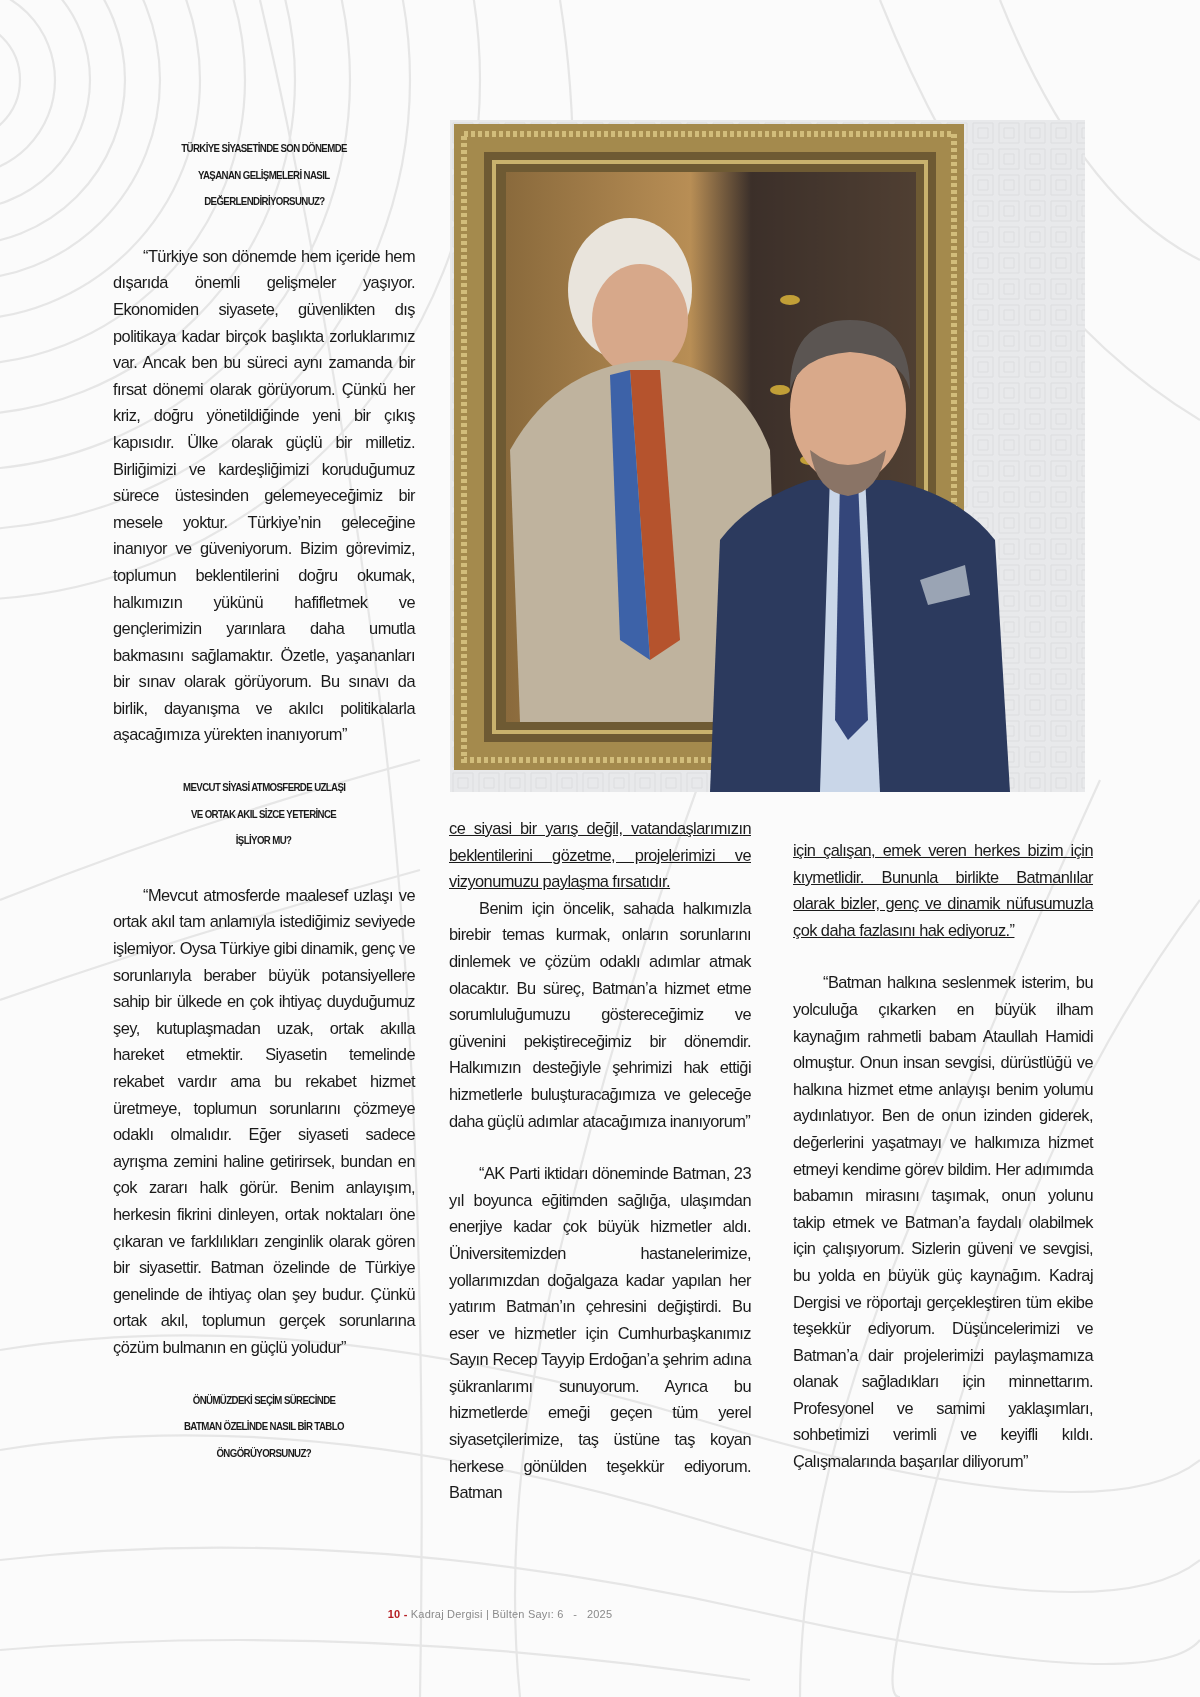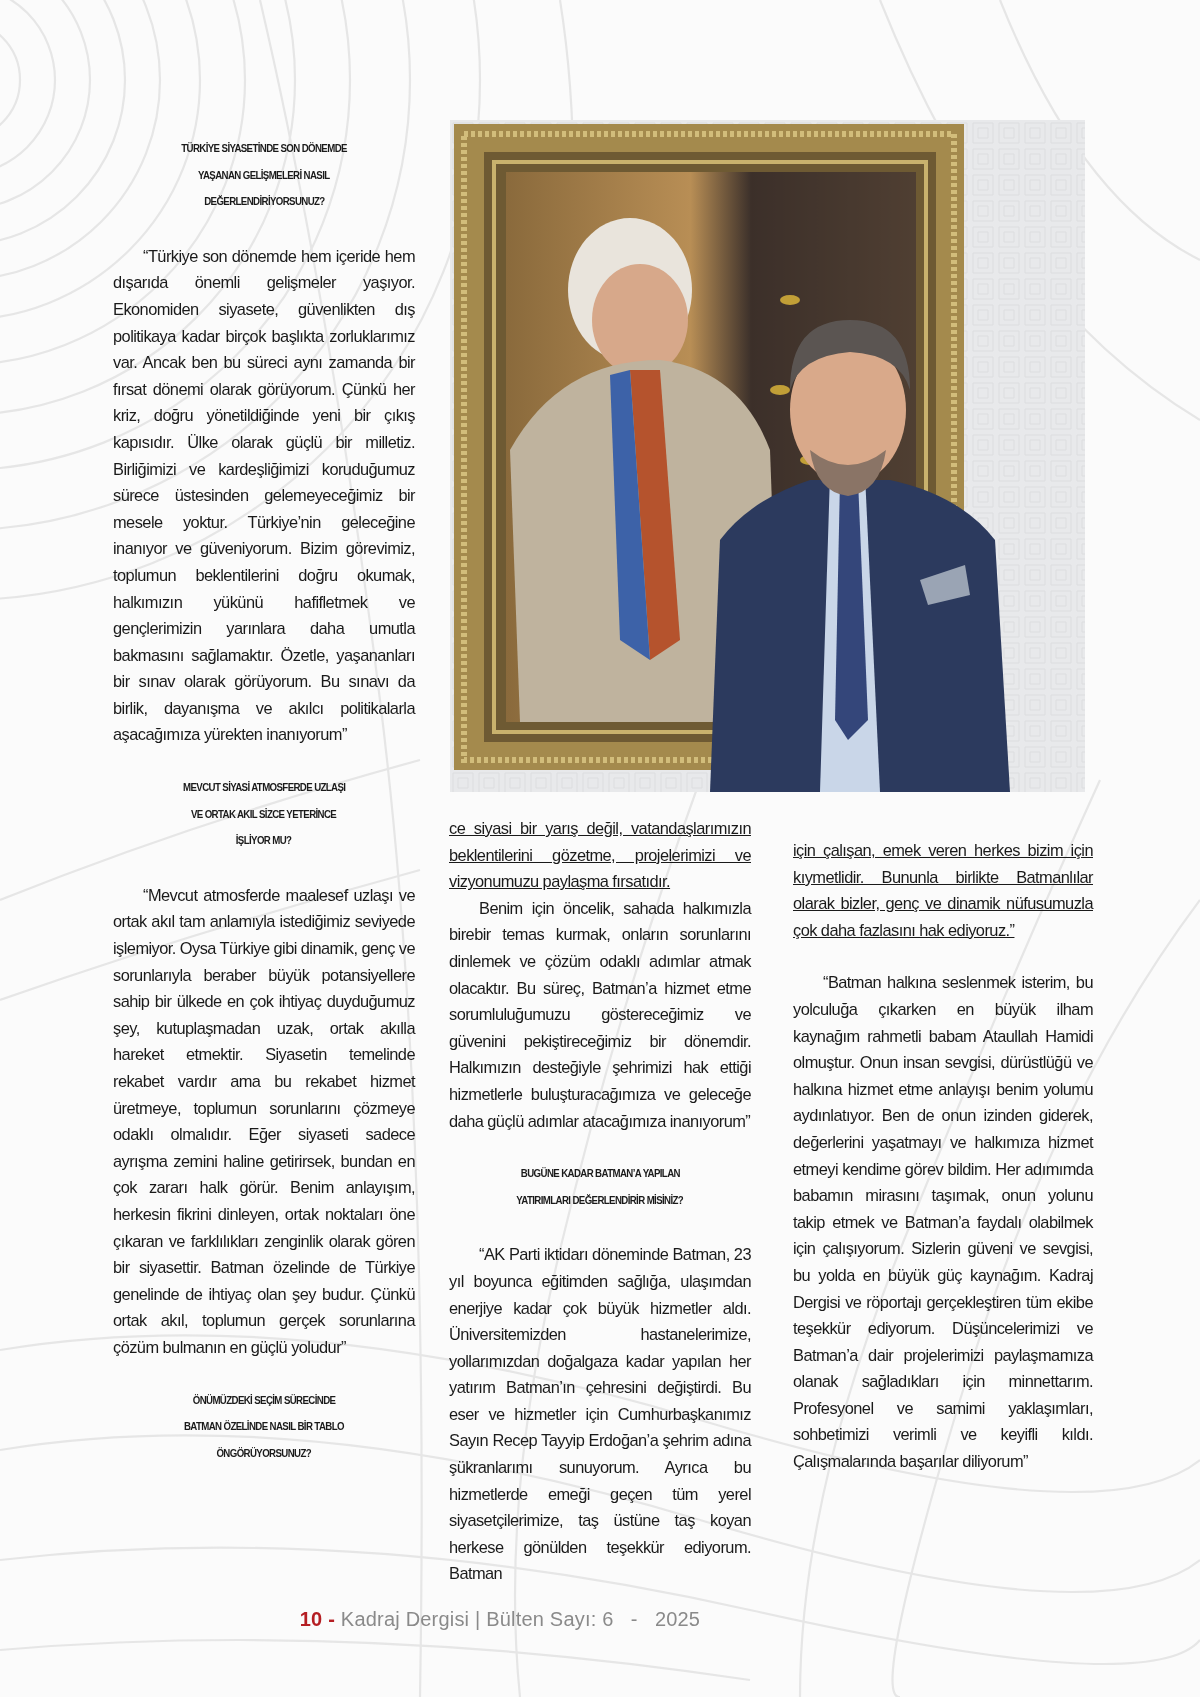--- a/index.html
+++ b/index.html
@@ -28,21 +28,21 @@
   .narrow { display: inline-block; transform: scaleX(0.88); transform-origin: center; }
   #col1 { left: 113px; top: 135px; width: 302px; }
   #col2 { left: 449px; top: 815px; width: 302px; }
   #col3 { left: 785px; top: 837px; width: 300px; margin-left: 8px; }
   .photo {
     position: absolute; left: 450px; top: 120px; width: 635px; height: 672px; z-index: 1;
     background: #e9eaec; overflow: hidden;
   }
   .footer {
     position: absolute; top: 1608px; left: 0; width: 1000px; text-align: center; z-index: 2;
-    font-size: 20px; color: #8a8a8a; letter-spacing: 0.2px;
+    font-size: 11px; color: #8a8a8a; letter-spacing: 0.2px;
   }
   .footer .pg { color: #b51e23; font-weight: bold; }
 </style>
 </head>
 <body>
 
 <svg class="bg" width="1200" height="1697" viewBox="0 0 1200 1697">
   <g fill="none" stroke="#e6e6e6" stroke-width="2.2">
     <circle cx="-40" cy="80" r="60"></circle>
     <circle cx="-40" cy="80" r="95"></circle>
@@ -139,24 +139,20 @@
     <div class="narrow">ÖNÜMÜZDEKİ SEÇİM SÜRECİNDE</div><br>
     <div class="narrow">BATMAN ÖZELİNDE NASIL BİR TABLO</div><br>
     <div class="narrow">ÖNGÖRÜYORSUNUZ?</div>
   </div>
 </div>
 
 <div id="col2" class="col">
   <p class="cont">ce siyasi bir yarış değil, vatandaşlarımızın beklentilerini gözetme, projelerimizi ve vizyonumuzu paylaşma fırsatıdır.</p>
   <p>Benim için öncelik, sahada halkımızla birebir temas kurmak, onların sorunlarını dinlemek ve çözüm odaklı adımlar atmak olacaktır. Bu süreç, Batman’a hizmet etme sorumluluğumuzu göstereceğimiz ve güvenini pekiştireceğimiz bir dönemdir. Halkımızın desteğiyle şehrimizi hak ettiği hizmetlerle buluşturacağımıza ve geleceğe daha güçlü adımlar atacağımıza inanıyorum”</p>
   <div style="height:26px"></div>
-  <div class="q">
-    <div class="narrow">BUGÜNE KADAR BATMAN’A YAPILAN</div><br>
-    <div class="narrow">YATIRIMLARI DEĞERLENDİRİR MİSİNİZ?</div>
-  </div>
   <p>“AK Parti iktidarı döneminde Batman, 23 yıl boyunca eğitimden sağlığa, ulaşımdan enerjiye kadar çok büyük hizmetler aldı. Üniversitemizden hastanelerimize, yollarımızdan doğalgaza kadar yapılan her yatırım Batman’ın çehresini değiştirdi. Bu eser ve hizmetler için Cumhurbaşkanımız Sayın Recep Tayyip Erdoğan’a şehrim adına şükranlarımı sunuyorum. Ayrıca bu hizmetlerde emeği geçen tüm yerel siyasetçilerimize, taş üstüne taş koyan herkese gönülden teşekkür ediyorum. Batman</p>
 </div>
 
 <div id="col3" class="col">
   <p class="cont">için çalışan, emek veren herkes bizim için kıymetlidir. Bununla birlikte Batmanlılar olarak bizler, genç ve dinamik nüfusumuzla çok daha fazlasını hak ediyoruz.”</p>
   <div style="height:26px"></div>
   <p>“Batman halkına seslenmek isterim, bu yolculuğa çıkarken en büyük ilham kaynağım rahmetli babam Ataullah Hamidi olmuştur. Onun insan sevgisi, dürüstlüğü ve halkına hizmet etme anlayışı benim yolumu aydınlatıyor. Ben de onun izinden giderek, değerlerini yaşatmayı ve halkımıza hizmet etmeyi kendime görev bildim. Her adımımda babamın mirasını taşımak, onun yolunu takip etmek ve Batman’a faydalı olabilmek için çalışıyorum. Sizlerin güveni ve sevgisi, bu yolda en büyük güç kaynağım. Kadraj Dergisi ve röportajı gerçekleştiren tüm ekibe teşekkür ediyorum. Düşüncelerimizi ve Batman’a dair projelerimizi paylaşmamıza olanak sağladıkları için minnettarım. Profesyonel ve samimi yaklaşımları, sohbetimizi verimli ve keyifli kıldı. Çalışmalarında başarılar diliyorum”</p>
 </div>
 
 <div class="footer">

